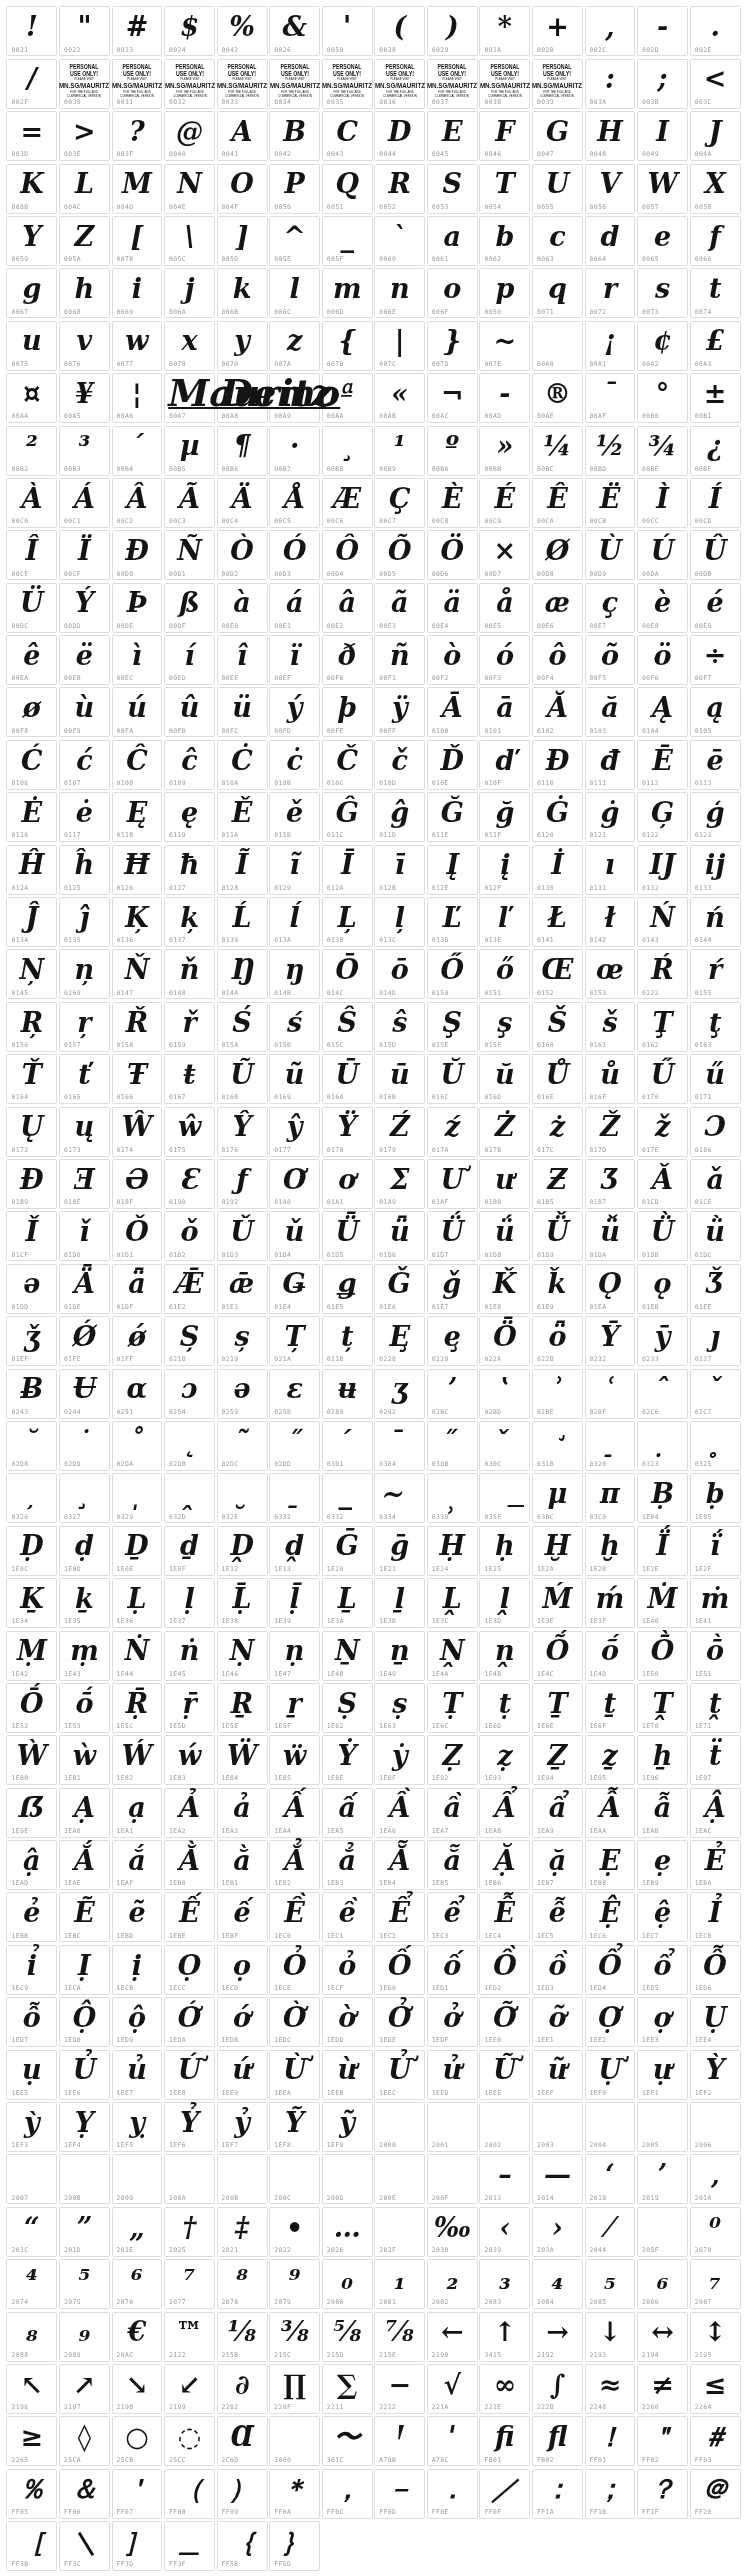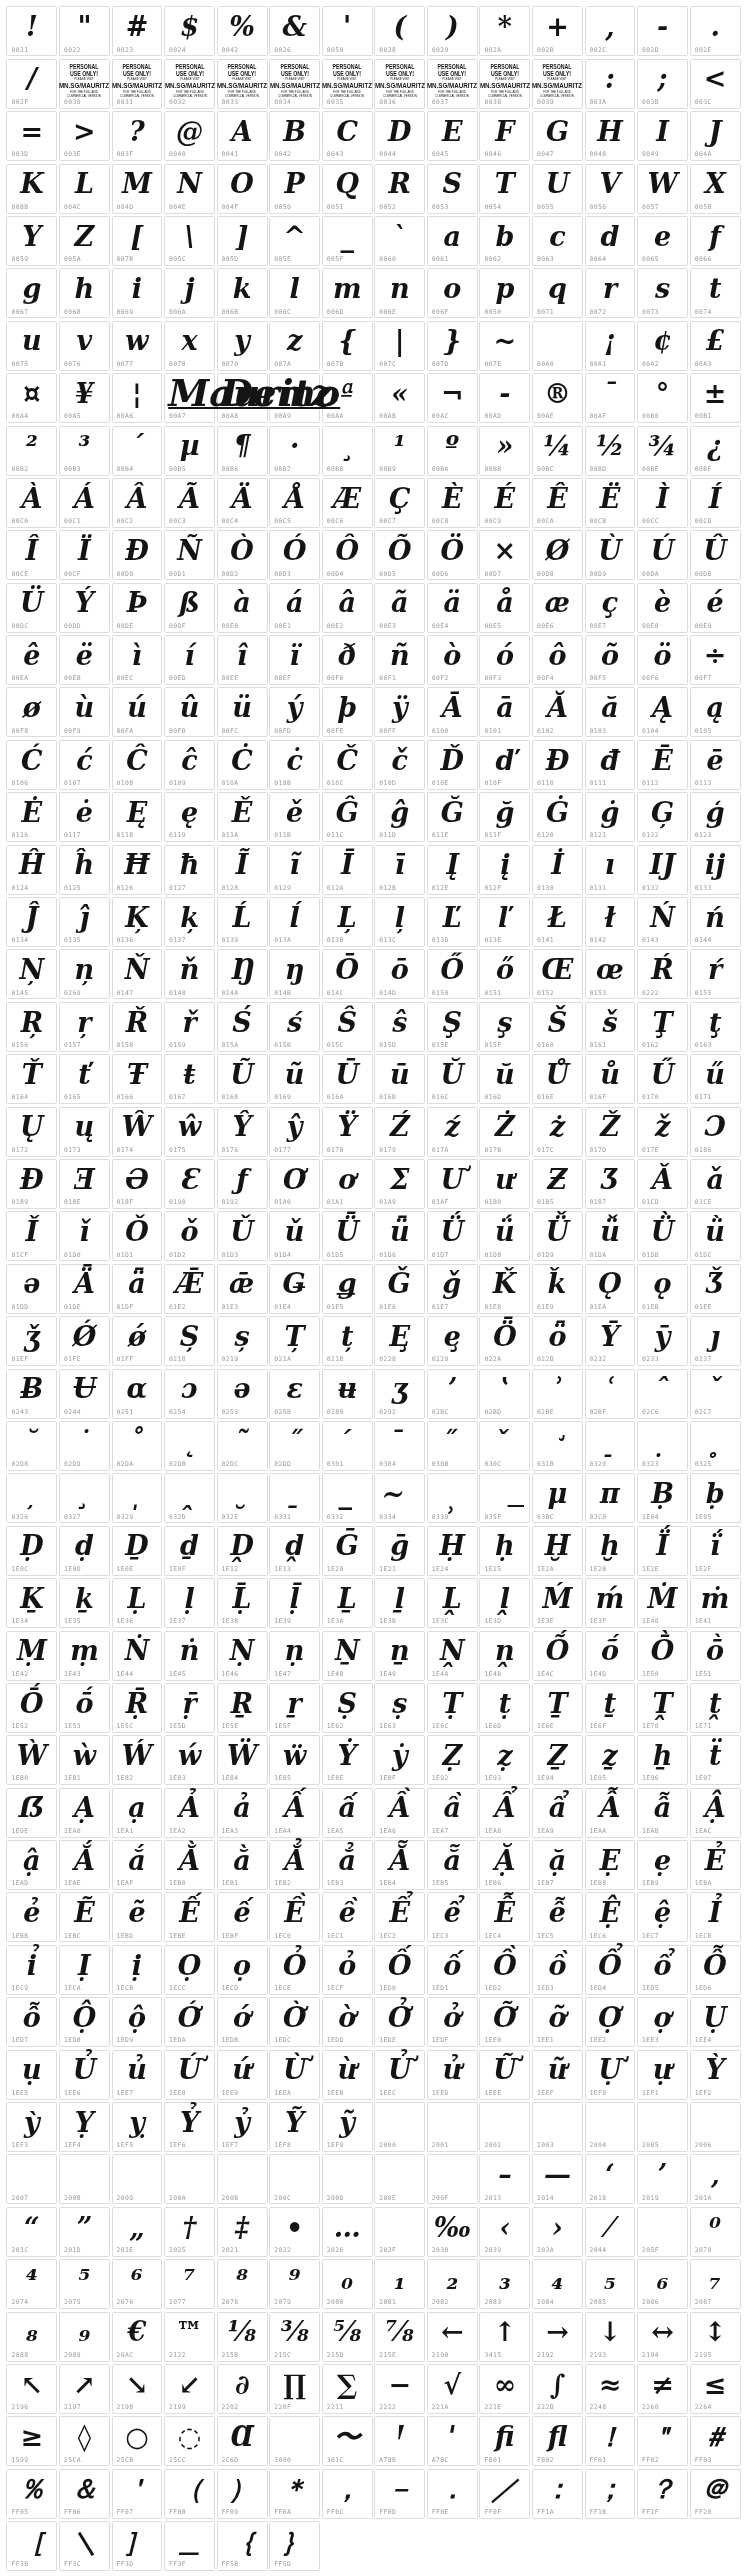--- a/index.html
+++ b/index.html
@@ -2701,21 +2701,21 @@
     <div class="cell">
       <div class="glyph">≠</div>
       <div class="code">2260</div>
     </div>
     <div class="cell">
       <div class="glyph">≤</div>
       <div class="code">2264</div>
     </div>
     <div class="cell">
       <div class="glyph">≥</div>
-      <div class="code">1599</div>
+      <div class="code">2265</div>
     </div>
     <div class="cell">
       <div class="glyph">◊</div>
       <div class="code">25CA</div>
     </div>
     <div class="cell">
       <div class="glyph">○</div>
       <div class="code">25CB</div>
     </div>
     <div class="cell">

